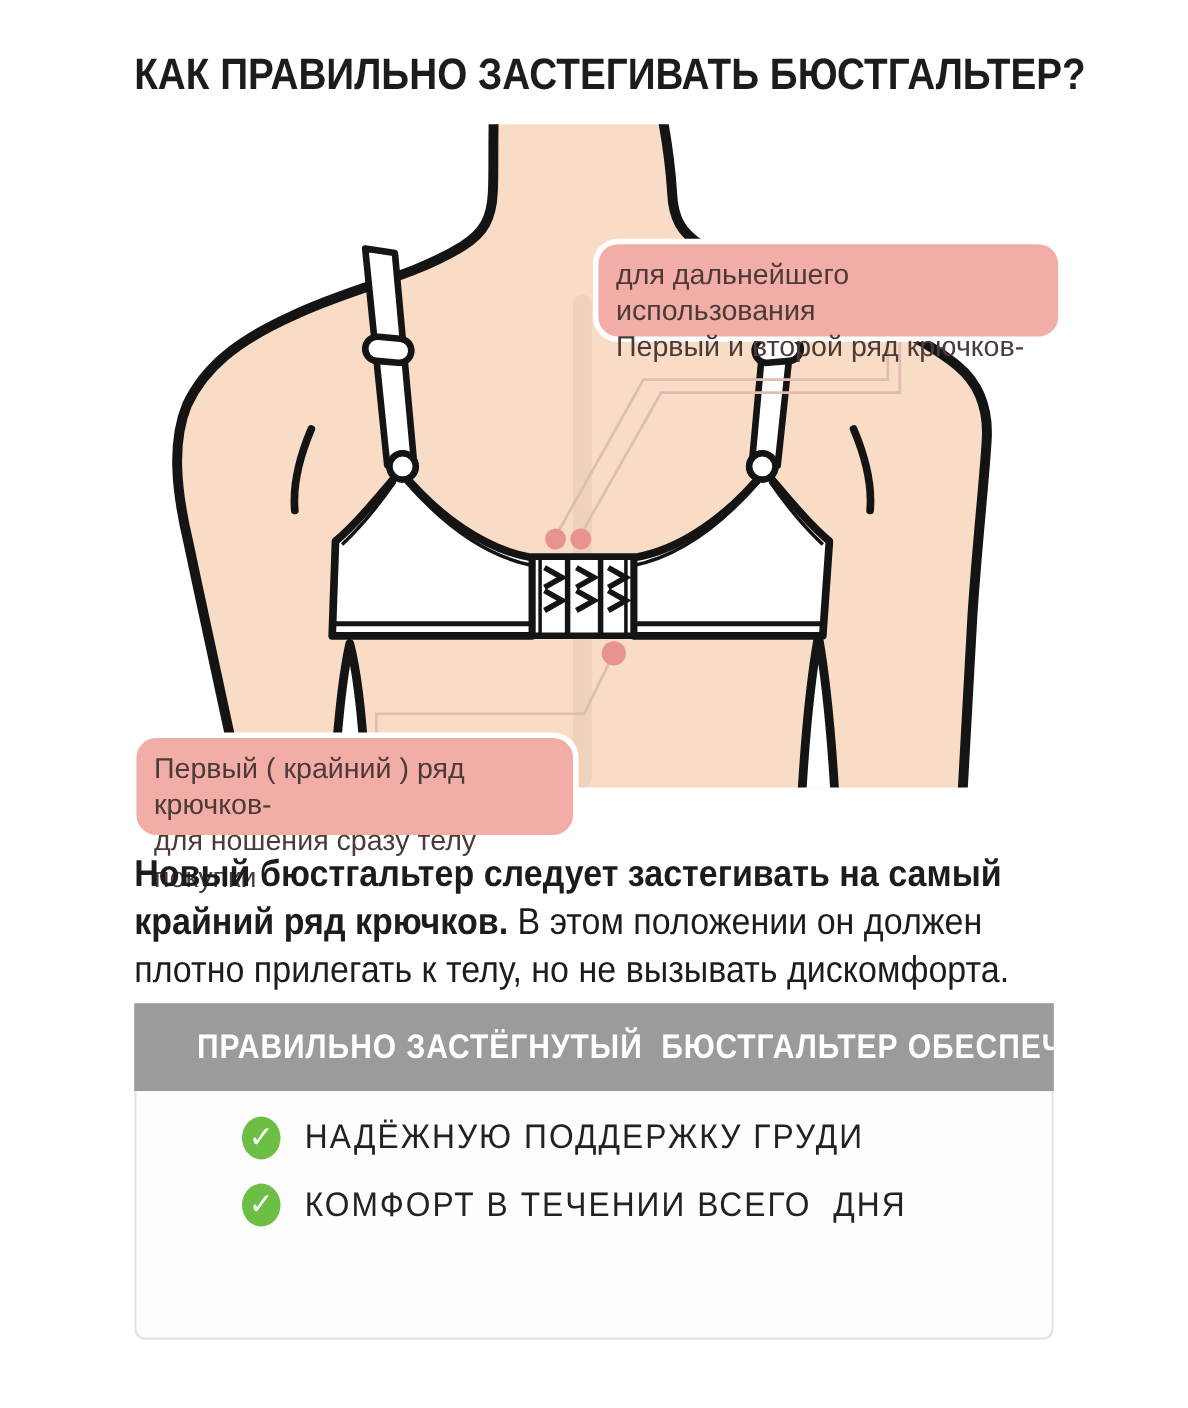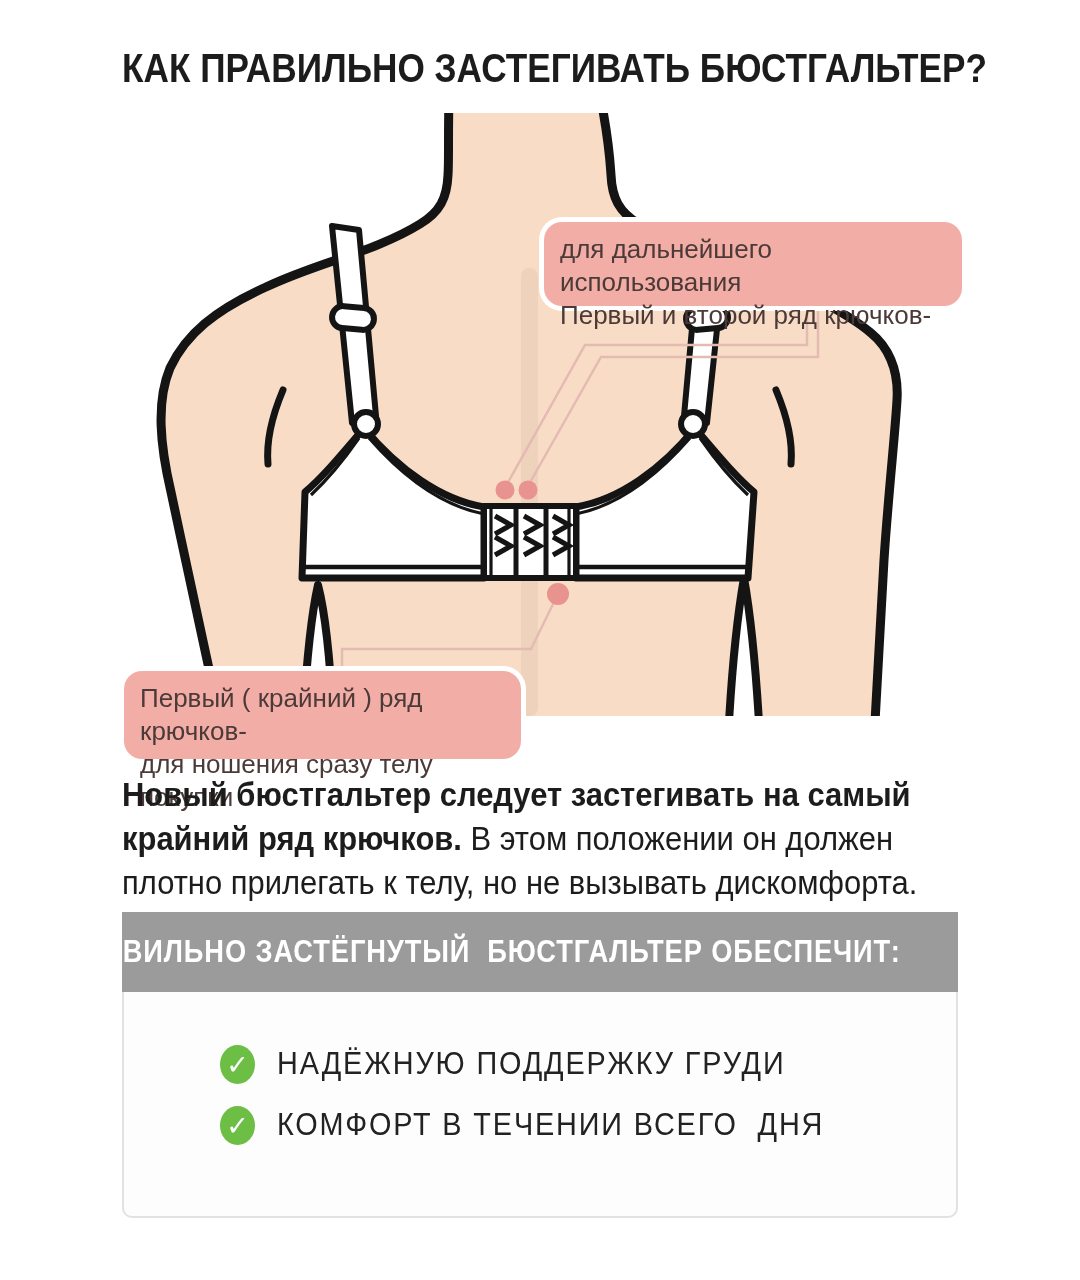--- a/index.html
+++ b/index.html
@@ -43,25 +43,25 @@
   .callout-bottom{left:124px;top:671px;width:397px;height:88px}
 
   
   .body-text{position:absolute;left:122px;top:772px;width:940px;
              font-size:34px;line-height:1.30;color:var(--text_dark);
              transform:scaleX(.91);transform-origin:left top;white-space:nowrap}
   .body-text .b{font-weight:700}
 
   
   .panel{position:absolute;left:122px;top:912px;width:836px;height:306px}
-  .panel-header{height:80px;background:var(--header_bg);display:flex;align-items:center;justify-content:flex-end}
+  .panel-header{height:80px;background:var(--header_bg);display:flex;align-items:center;justify-content:flex-start}
   .panel-header span{color:#fff;font-weight:700;font-size:31px;letter-spacing:1px;
                      transform:scaleX(.88);transform-origin:center;white-space:pre}
   .panel-body{height:226px;background:#FDFDFD;border:2px solid #E2E2E2;border-top:none;
-              border-radius:0 0 10px 10px;padding:52px 0 0 96px}
+              border-radius:0 0 10px 10px;padding:22px 0 0 96px}
   .benefit-item{display:flex;align-items:center;margin-bottom:21px;height:40px}
   .check{flex:0 0 auto;width:35px;height:39px;border-radius:50%;background:var(--check_green);
          display:flex;align-items:center;justify-content:center;margin-right:22px}
   .check::after{content:"✓";color:#fff;font-weight:700;font-size:27px;
                 font-family:"DejaVu Sans",sans-serif;line-height:1}
   .benefit-label{font-size:31px;color:#222;letter-spacing:2px;white-space:pre;
                  transform:scaleX(.93);transform-origin:left center}
 </style>
 </head>
 <body>

